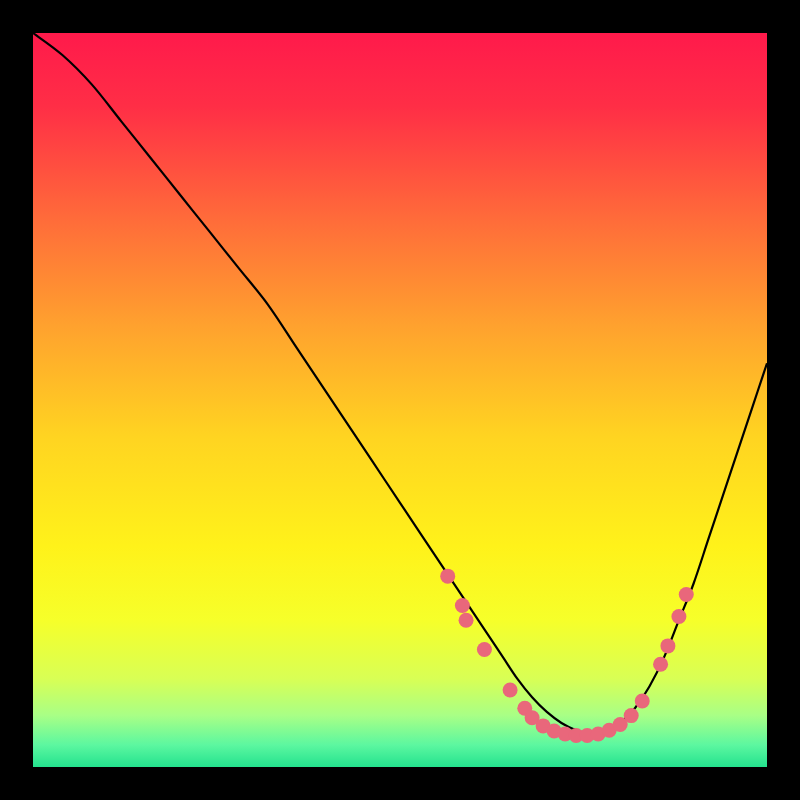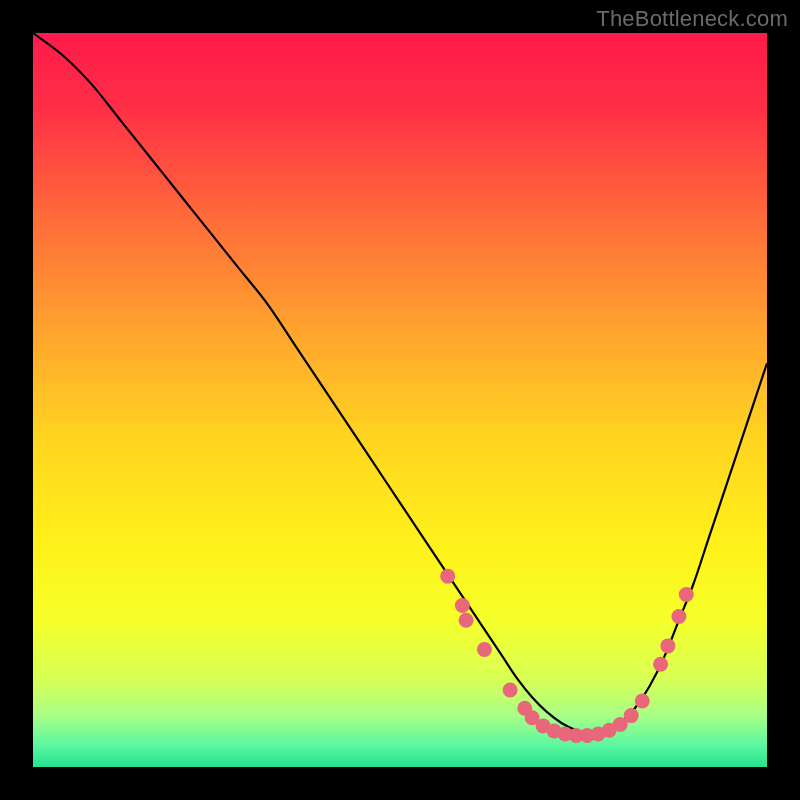--- a/index.html
+++ b/index.html
@@ -97,14 +97,13 @@
           <circle cx="598.21" cy="682.62" r="7.5" fill="#e9677b"></circle>
           <circle cx="609.22" cy="667.94" r="7.5" fill="#e9677b"></circle>
           <circle cx="627.57" cy="631.24" r="7.5" fill="#e9677b"></circle>
           <circle cx="634.91" cy="612.89" r="7.5" fill="#e9677b"></circle>
           <circle cx="645.92" cy="583.53" r="7.5" fill="#e9677b"></circle>
           <circle cx="653.26" cy="561.51" r="7.5" fill="#e9677b"></circle>
         </g>
     </svg>
   </div>
 
-  <div class="watermark">TheBottleneck.com</div>
 </div>
 
 </body></html>

